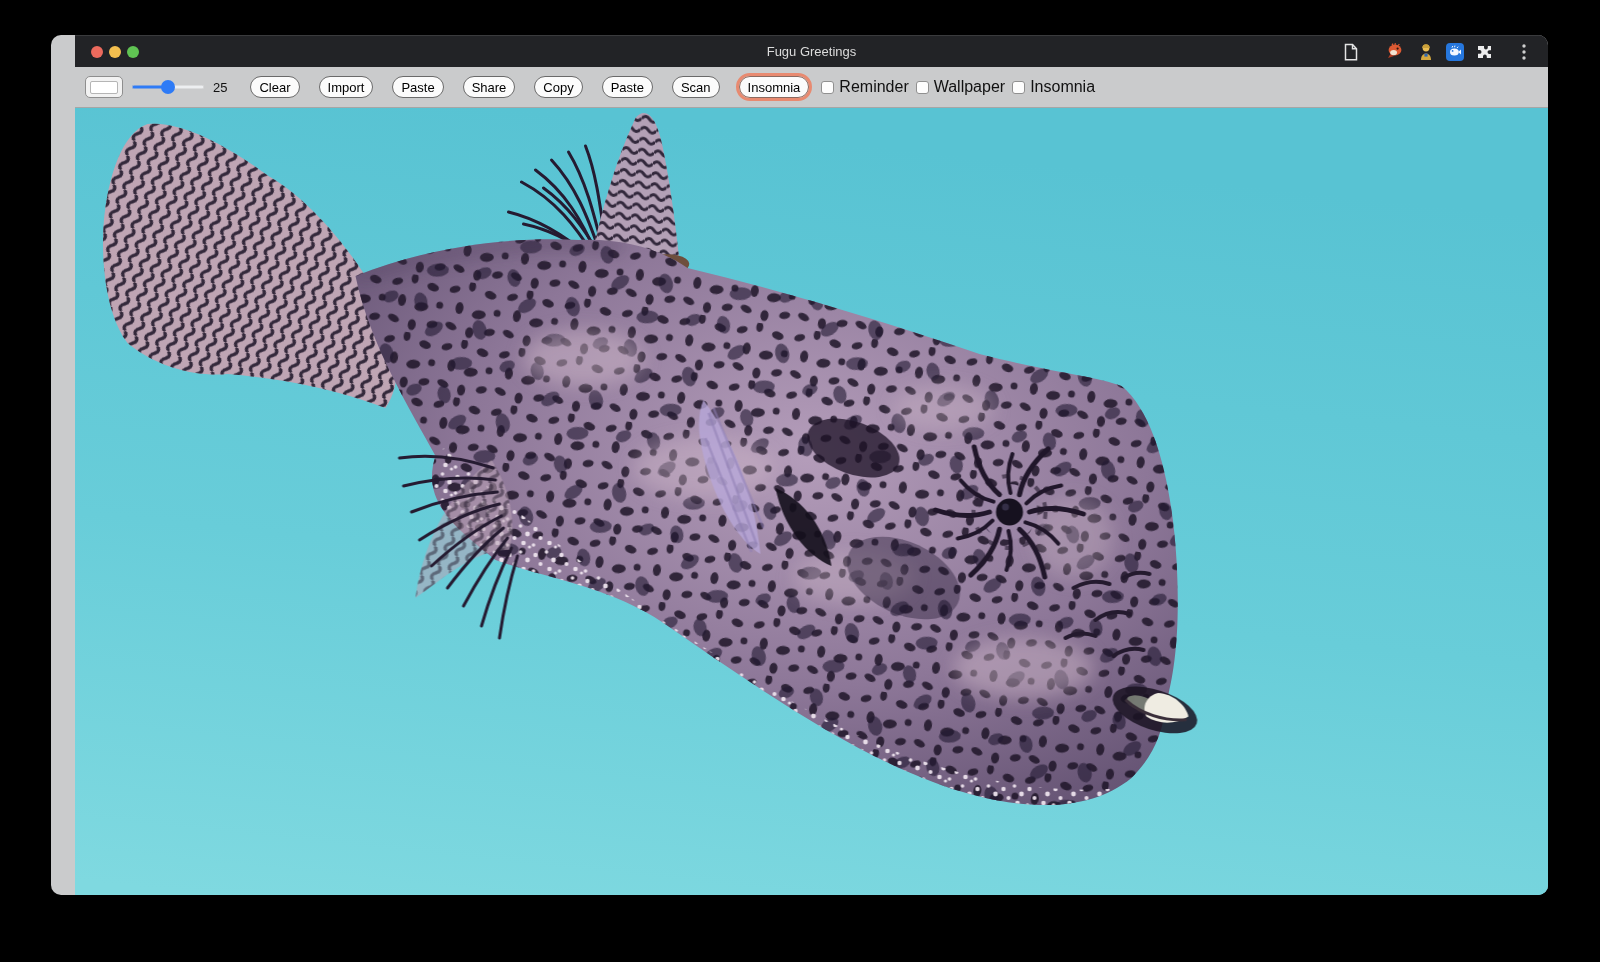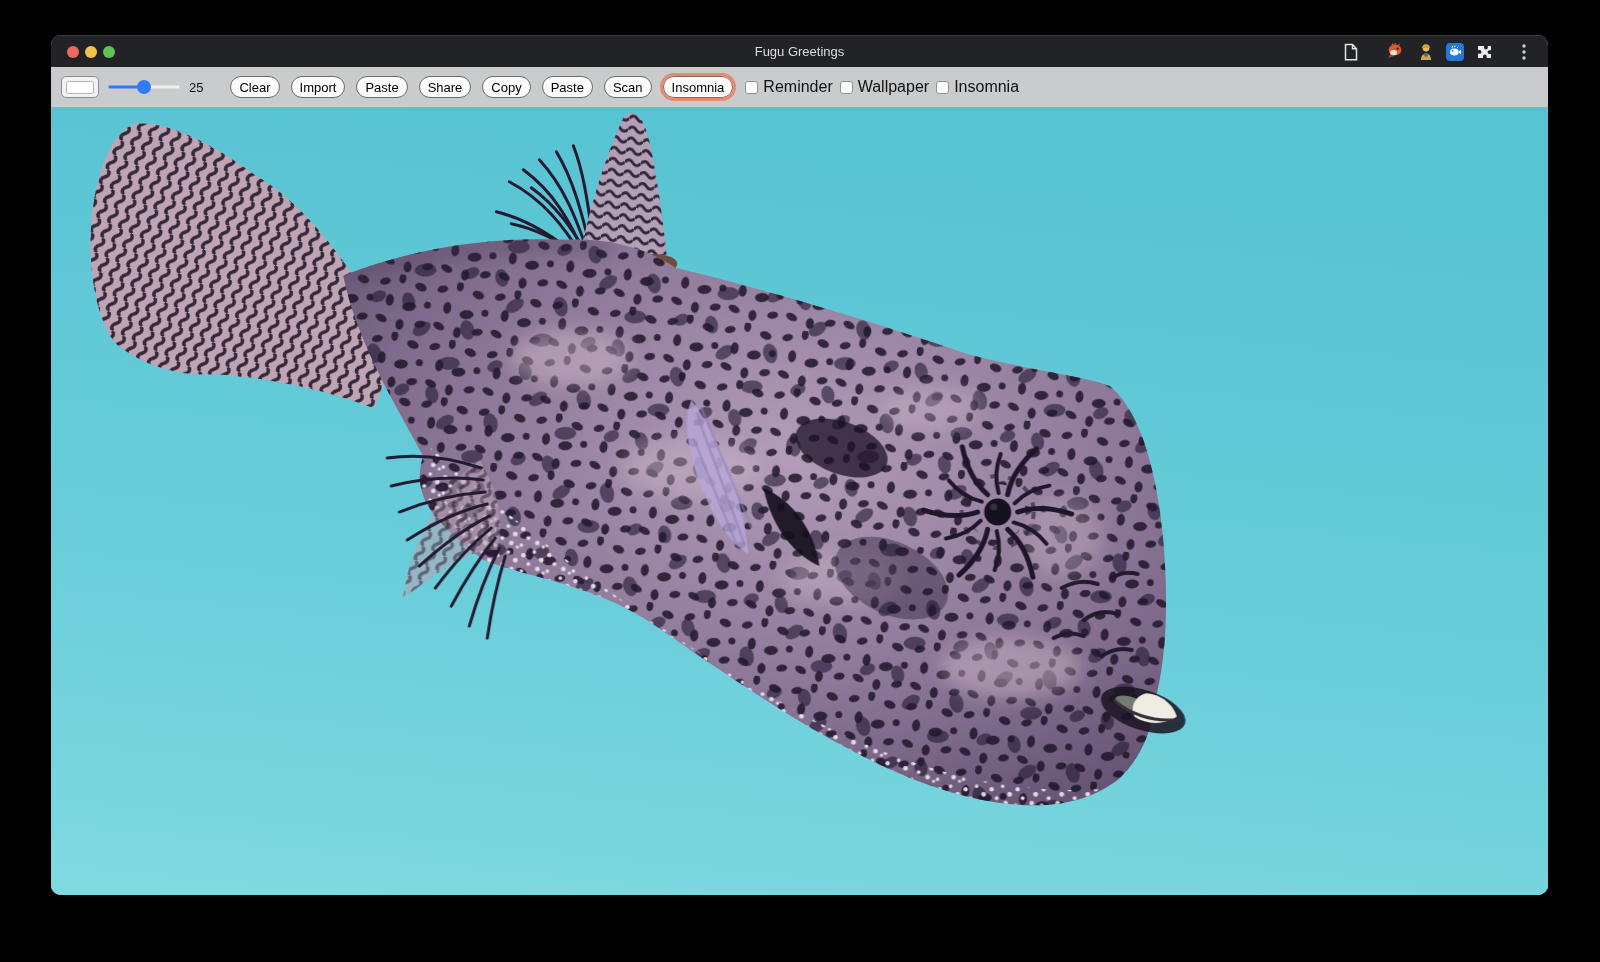--- a/index.html
+++ b/index.html
@@ -1,19 +1,19 @@
 <!DOCTYPE html>
 <html><head>
 <meta charset="utf-8">
 <style>
   * { margin:0; padding:0; box-sizing:border-box; }
   html,body { width:1600px; height:962px; background:#000; font-family:"Liberation Sans", sans-serif; overflow:hidden; }
 
   .window { position:absolute; left:51px; top:35px; width:1497px; height:860px;
-            border-radius:10px; overflow:hidden; background:#cacbcc; }
+            border-radius:10px; overflow:hidden; background:#cacbcc;padding-left:24px; }
 
   
   .titlebar { position:relative; height:32px; background:#222326; border-top:1px solid #3a3b3d; }
   .traffic { position:absolute; left:16px; top:0; height:32px; display:flex; align-items:center; gap:6px; }
   .light { width:12px; height:12px; border-radius:50%; }
   .light.red { background:#ec6a5d; }
   .light.yellow { background:#f4bf4f; }
   .light.green { background:#60c453; }
   .win-title { position:absolute; left:0; right:0; top:0; height:32px; line-height:32px;
                text-align:center; color:#dcdcdc; font-size:13px; }
@@ -27,22 +27,22 @@
              display:flex; align-items:center; padding:0 10px; }
   .colorwell { width:38px; height:22px; border:1px solid #8e8e8e; border-radius:5px;
                background:#f2f2f2; display:flex; align-items:center; justify-content:center; }
   .colorwell .swatch { width:28px; height:13px; background:#ffffff; border:1px solid #b5b5b5; border-radius:2px; }
   .slider { position:relative; width:72px; height:14px; margin-left:9px; }
   .slider .track { position:absolute; left:0; right:0; top:5px; height:4px; border-radius:2px;
                    background:linear-gradient(to right,#2e7bf6 0 50%, #edeff1 50% 100%);
                    box-shadow:inset 0 0 0 .5px #c9c9c9; }
   .slider .thumb { position:absolute; left:50%; top:0; width:14px; height:14px; border-radius:50%;
                    background:#2e7bf6; transform:translateX(-50%); }
-  .slider-value { margin-left:9px; margin-right:16px; font-size:13px; color:#111; }
-  .btn { margin-left:11px; height:22px; padding:0 8px; font-size:13px; color:#000;
+  .slider-value { margin-left:9px; margin-right:4px; font-size:13px; color:#111; }
+  .btn { margin-left:19px; height:22px; padding:0 8px; font-size:13px; color:#000;
          background:#fbfbfb; border:1px solid #6a6a6a; border-radius:11px;
          font-family:"Liberation Sans", sans-serif; white-space:nowrap; }
   .btn.focused { outline:3px solid #e88a70; outline-offset:0px; border-color:#8a6a60; }
   .checks { display:flex; align-items:center; margin-left:12px; }
   .check-group { display:flex; align-items:center; margin-right:7px; }
   .cbx { width:13px; height:13px; background:#fdfdfd; border:1px solid #909090; border-radius:3px; margin-right:5px; flex:none; }
   .cbx-label { font-size:16px; color:#111; }
 
   
   .canvas-wrap { position:relative; height:787px; background:#63cbd8; }

